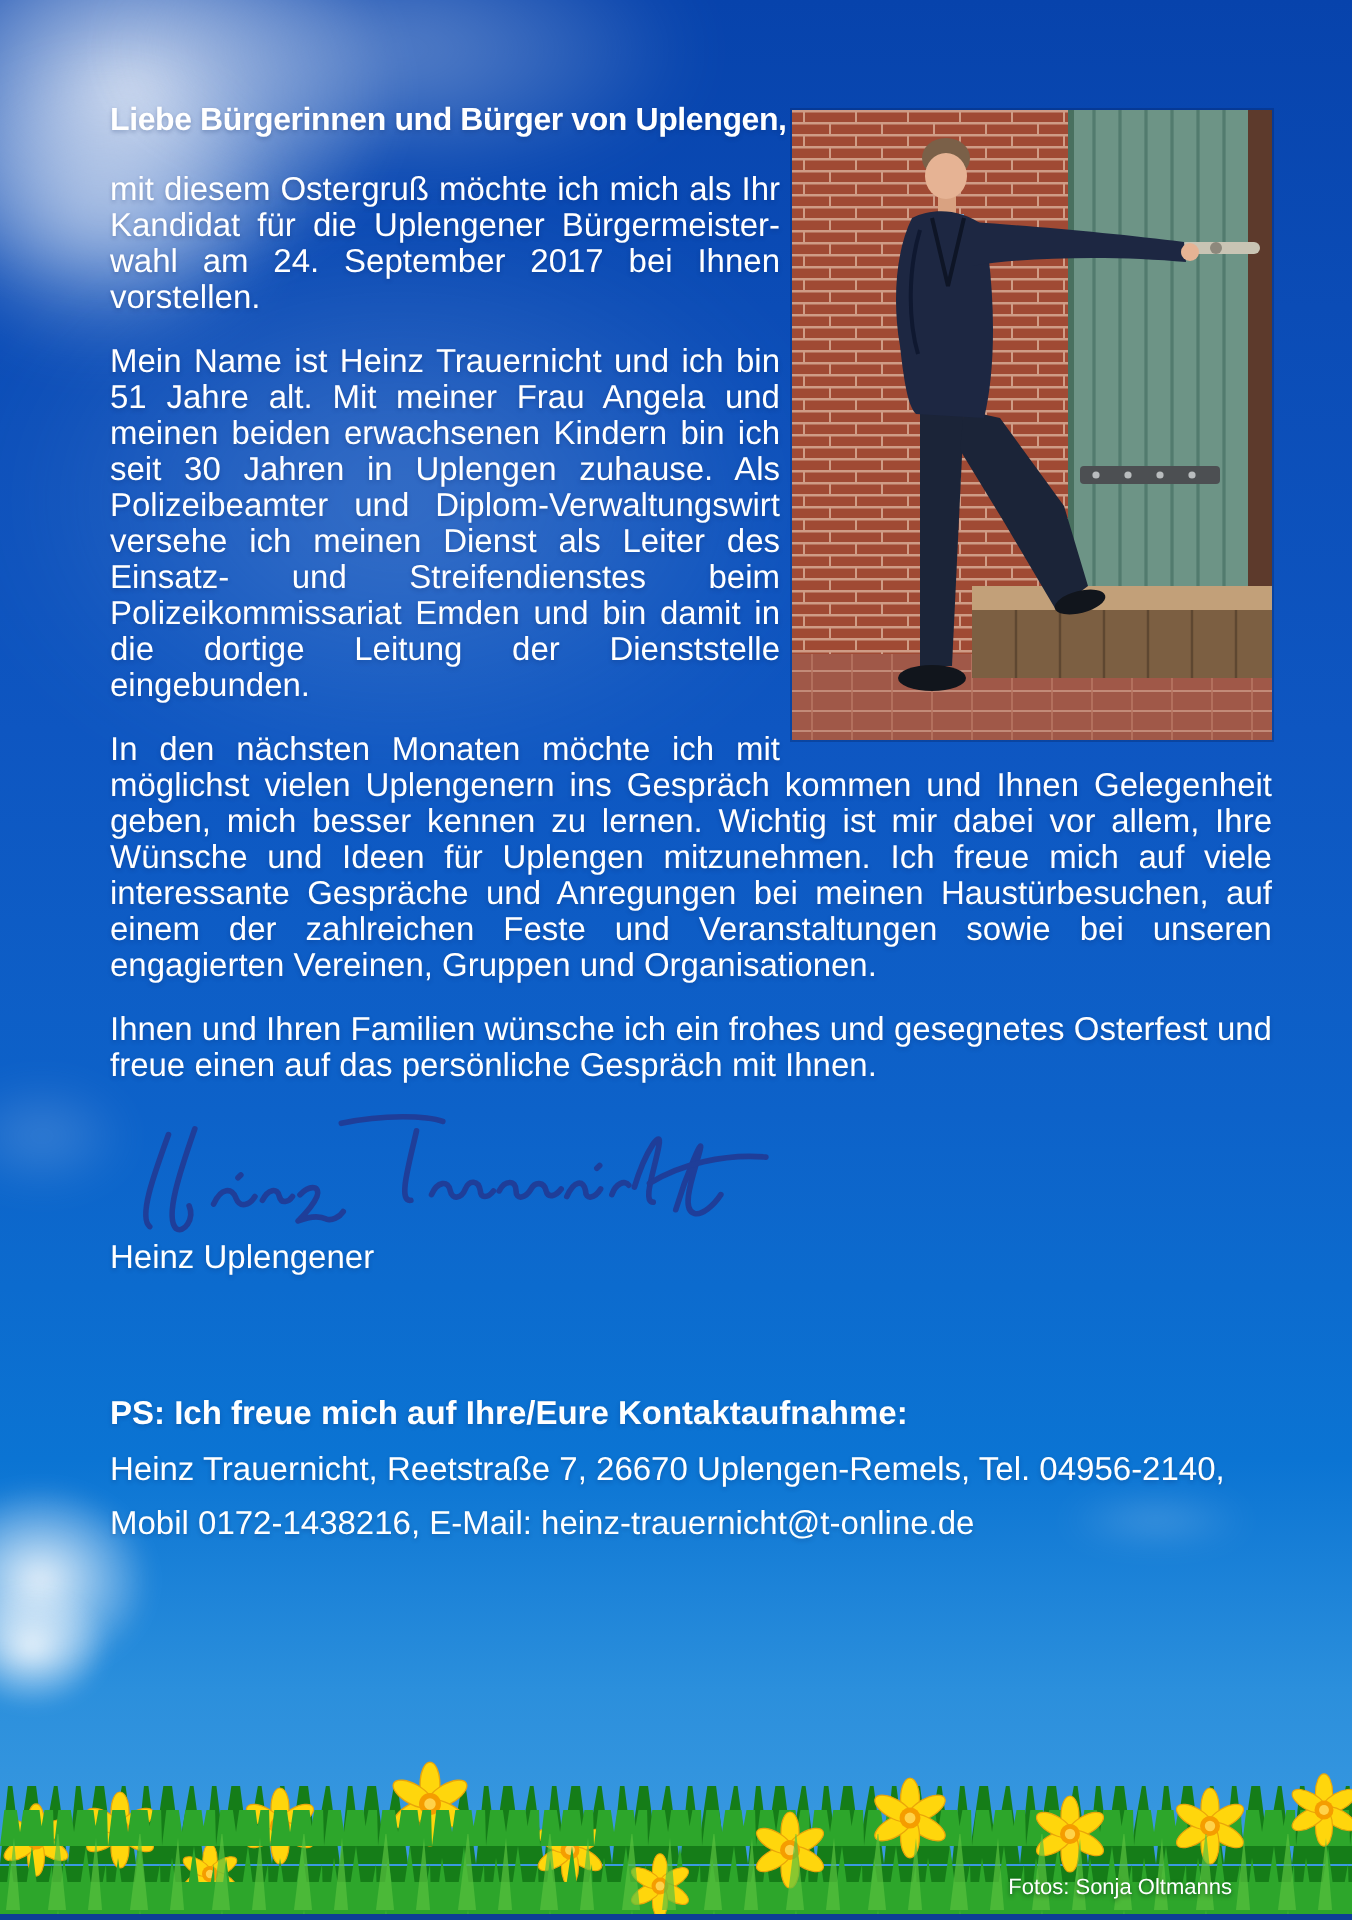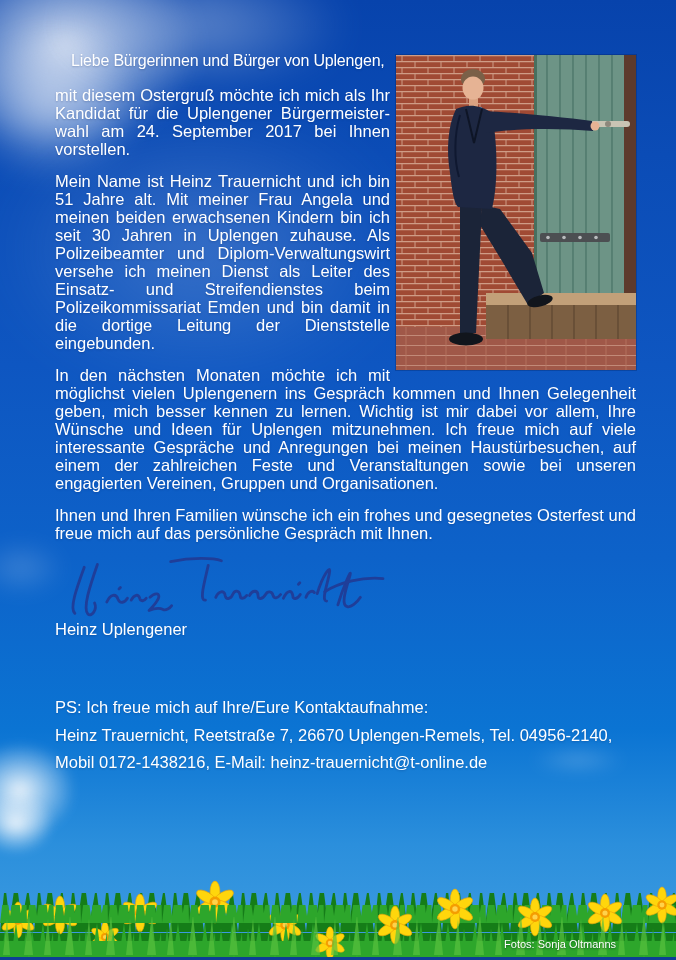--- a/index.html
+++ b/index.html
@@ -13,32 +13,32 @@
   .c2{left:-40px;top:30px;width:180px;height:150px;opacity:.55;filter:blur(14px);}
   .c3{left:50px;top:-40px;width:300px;height:130px;opacity:.38;filter:blur(18px);}
   .c4{left:-10px;top:110px;width:420px;height:280px;opacity:.20;filter:blur(30px);}
   .c5{left:-36px;top:742px;width:112px;height:96px;opacity:.95;filter:blur(5px);}
   .c5b{left:-22px;top:792px;width:76px;height:62px;opacity:.9;filter:blur(4px);}
   .c6{left:530px;top:748px;width:96px;height:24px;opacity:.25;filter:blur(8px);}
   .c7{left:-24px;top:540px;width:90px;height:56px;opacity:.2;filter:blur(10px);}
 
   .content{position:absolute;left:55px;right:40px;top:52px;color:#fff;
            text-shadow:0 1px 2px rgba(0,30,90,.25);}
-  .content h1{font-size:16px;font-weight:normal;letter-spacing:-.2px;margin:0 0 16px 16px;white-space:nowrap;}
+  .content h1{font-size:16px;font-weight:bold;letter-spacing:-.2px;margin:0 0 16px 0;white-space:nowrap;}
   .content p{font-size:16.5px;line-height:18px;margin:0 0 14px 0;text-align:justify;}
   .photo-wrap{float:right;width:240px;height:315px;margin:3px 0 12px 6px;
               box-shadow:0 0 0 1px rgba(0,20,70,.25);}
   .photo-wrap svg{display:block;width:100%;height:100%;}
   .closing{margin-top:14px !important;}
   .signature{width:345px;height:62px;margin:4px 0 2px 0;}
   .signature svg{display:block;width:100%;height:100%;}
   .name{margin:0 !important;text-align:left !important;}
   .ps{margin-top:56px;}
   .ps p{margin:0;line-height:27.5px;text-align:left;}
-  .ps .ps-head{font-weight:normal;}
+  .ps .ps-head{font-weight:bold;}
 
   .grass{position:absolute;left:0;bottom:0;width:632px;height:85px;}
   .grass svg{display:block;width:676px;height:85px;}
   .credit{position:absolute;right:16px;bottom:10px;color:#fff;font-size:11px;
           text-shadow:0 1px 2px rgba(0,40,20,.6);}
 </style>
 </head>
 <body>
 
 <div class="page">
@@ -109,21 +109,21 @@
 
         <path d="M90,56 C120,58 165,62 196,66 L197,76 C165,73 120,73 90,78 Z" fill="#1d2742"></path>
         <circle cx="199" cy="71" r="4.5" fill="#e6b394"></circle>
       </svg>
     </div>
 
     <h1>Liebe Bürgerinnen und Bürger von Uplengen,</h1>
     <p>mit diesem Ostergruß möchte ich mich als Ihr Kandidat für die Uplengener Bürgermeister­wahl am 24. September 2017 bei Ihnen vorstel­len.</p>
     <p>Mein Name ist Heinz Trauernicht und ich bin 51 Jahre alt. Mit meiner Frau Angela und meinen beiden erwachsenen Kindern bin ich seit 30 Jahren in Uplengen zuhause. Als Polizeibeam­ter und Diplom-Verwaltungswirt versehe ich meinen Dienst als Leiter des Einsatz- und Strei­fendienstes beim Polizeikommissariat Emden und bin damit in die dortige Leitung der Dienst­stelle eingebunden.</p>
     <p>In den nächsten Monaten möchte ich mit möglichst vielen Uplengenern ins Gespräch kommen und Ihnen Gelegenheit geben, mich besser kennen zu lernen. Wichtig ist mir dabei vor allem, Ihre Wünsche und Ideen für Uplengen mitzunehmen. Ich freue mich auf viele interessante Gespräche und Anregungen bei meinen Haustürbesuchen, auf einem der zahlreichen Feste und Veranstaltungen sowie bei unseren engagierten Ver­einen, Gruppen und Organisationen.</p>
-    <p>Ihnen und Ihren Familien wünsche ich ein frohes und gesegnetes Osterfest und freue mich auf das persönliche Gespräch mit Ihnen.</p>
+    <p>Ihnen und Ihren Familien wünsche ich ein frohes und gesegnetes Osterfest und freue einen auf das persönliche Gespräch mit Ihnen.</p>
 
     <div class="signature" aria-label="Heinz Trauernicht">
       <svg viewBox="0 0 345 66">
         <g fill="none" stroke="#1f3e99" stroke-width="3" stroke-linecap="round" stroke-linejoin="round">
           <path d="M112,6 C135,1 158,2 166,5"></path>
           <path d="M20,12 C12,34 4,56 10,61"></path>
           <path d="M34,9 C26,32 18,56 24,62 C28,65 34,57 31,50"></path>
           <path d="M44,49 C48,40 54,40 56,46 C58,51 63,50 66,45"></path>
           <path d="M57,35 l1.5,-1.5"></path>
           <path d="M70,47 C73,41 78,40 79,45 C80,49 84,48 86,45"></path>

